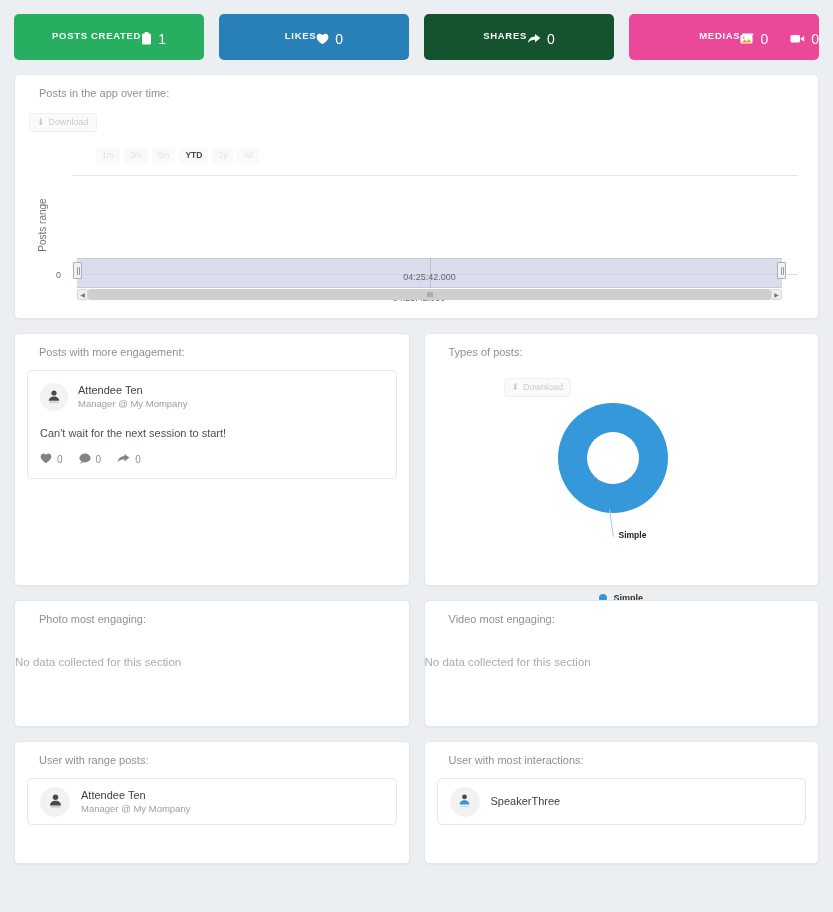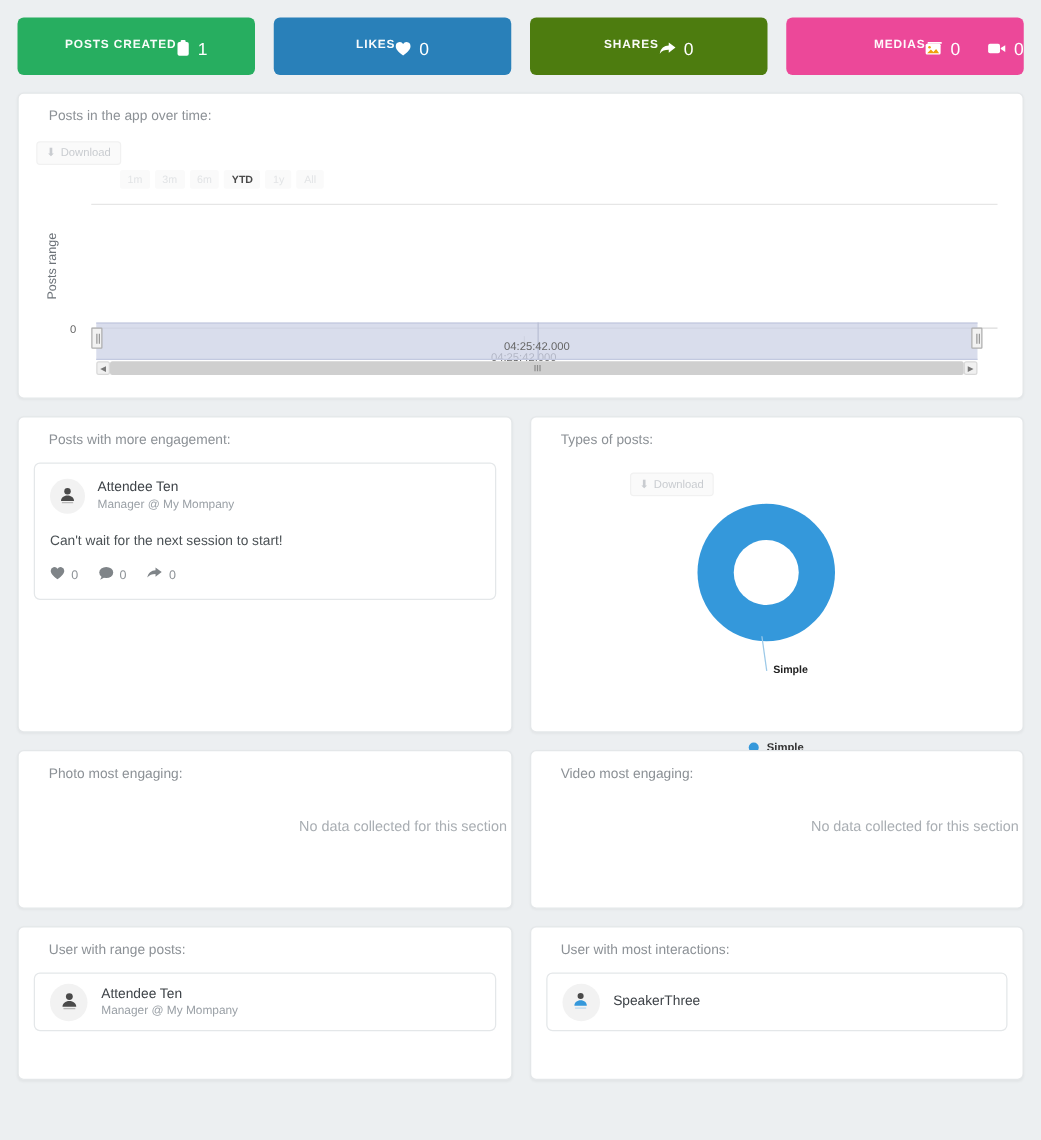--- a/index.html
+++ b/index.html
@@ -70,21 +70,21 @@
     border: 1px solid #f1f1f1;
     border-radius: 3px;
     padding: 4px 7px;
     margin: 14px 0 0 14px;
     line-height: 1;
   }
   .dl-btn .arrow { font-size: 9px; }
   .range-sel {
     display: flex;
     gap: 4px;
-    margin: 4px 0 0 81px;
+    margin: 16px 0 0 81px;
   }
   .range-btn {
     font-size: 8.5px;
     color: #e2e4e6;
     background: #fafafa;
     border-radius: 2px;
     padding: 3px 6px;
     line-height: 1;
     min-width: 20px;
     text-align: center;
@@ -225,21 +225,21 @@
     display: flex; align-items: center; justify-content: center; gap: 6px;
   }
   .legend-dot { width: 8px; height: 8px; border-radius: 50%; background: #3498db; }
   .legend-label { font-size: 9px; color: #333; font-weight: 700; }
 
   
   .empty-panel { height: 127px; position: relative; }
   .empty-msg {
     position: absolute;
     left: 0; right: 3px; top: 55px;
-    text-align: right;
+    text-align: left;
     font-size: 11.5px;
     color: #a9aeb3;
   }
 
   
   .user-panel { height: 123px; }
   .user-card {
     margin: 12px 12px 0 12px;
     border: 1px solid #e4e7e9;
     border-radius: 5px;
@@ -275,21 +275,21 @@
       <div class="stat-value-row">
         <span class="ic">
           <svg width="13" height="12" viewBox="0 0 13 12">
               <path d="M6.5 11.3C2 8 0.6 6.1 0.6 3.9A3.2 3.2 0 0 1 6.5 2.2 3.2 3.2 0 0 1 12.4 3.9c0 2.2-1.4 4.1-5.9 7.4z" fill="#fff"></path>
             </svg>
         </span>
         <span class="num">0</span>
       </div>
     </div>
 
-    <div class="stat-card" id="stat2" style="background: #4d7c0f;">
+    <div class="stat-card" id="stat2" style="background: #14532d;">
       <div class="stat-title">SHARES</div>
       <div class="stat-value-row">
         <span class="ic">
           <svg width="14" height="12" viewBox="0 0 14 12">
               <path d="M8 1v2.4C4.3 3.6 1.6 5.5 0.8 9.9c1.8-2.3 4-3.1 7.2-3.1V9.2L13.4 5 8 1z" fill="#fff"></path>
             </svg>
         </span>
         <span class="num">0</span>
       </div>
     </div>

